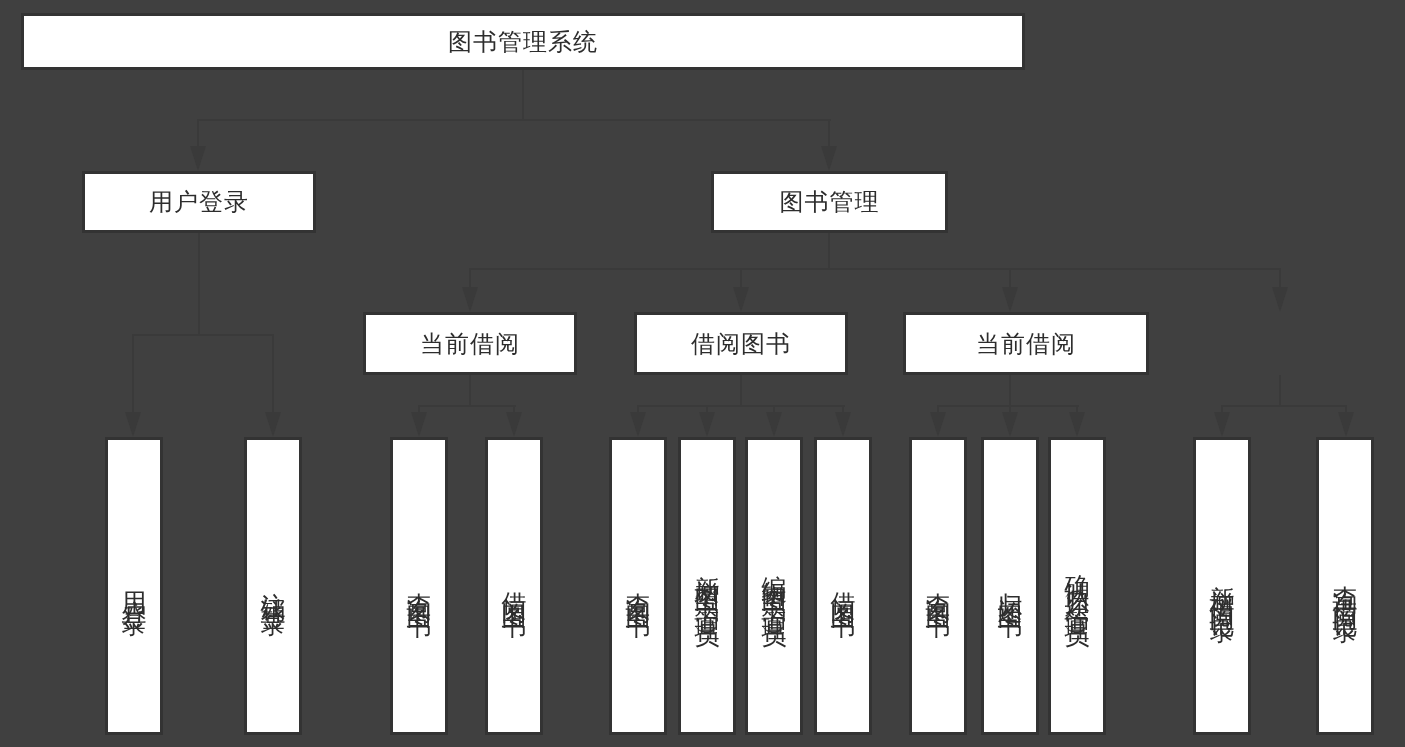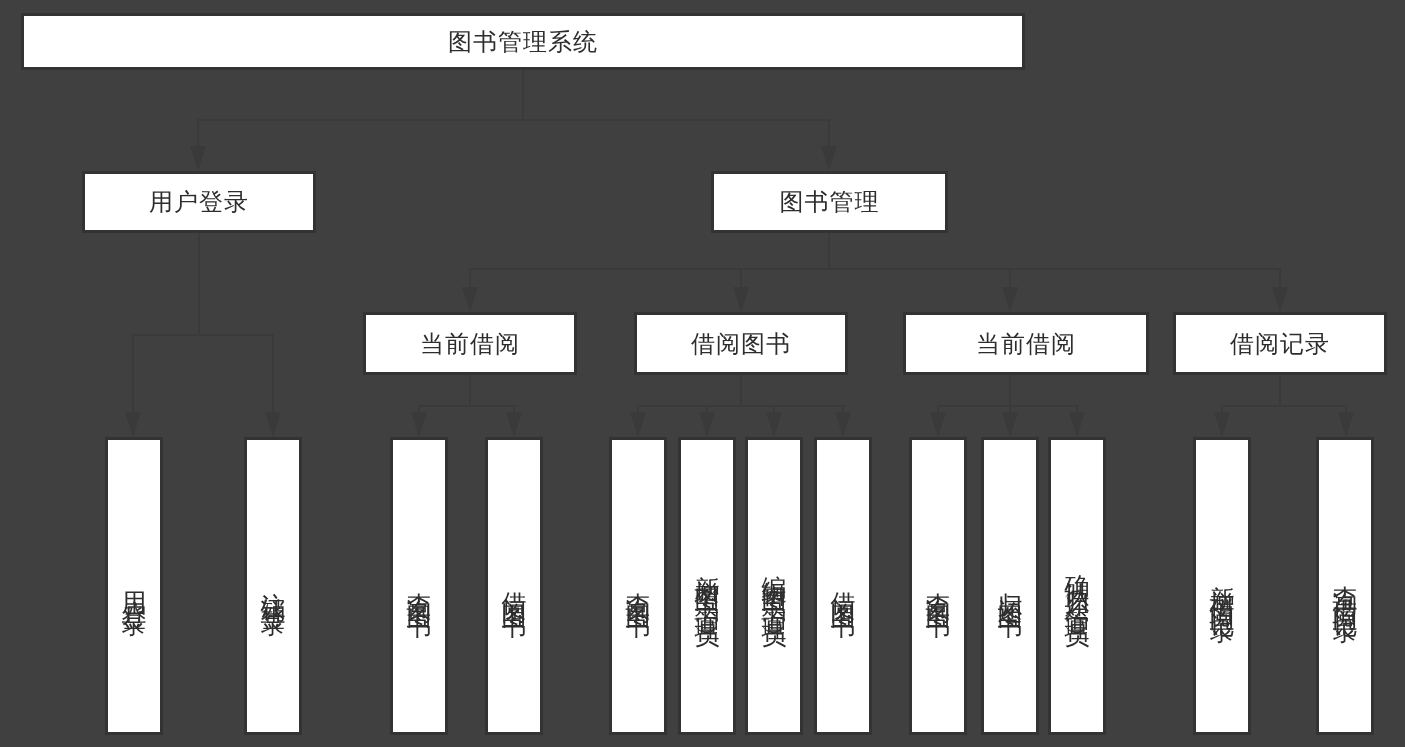--- a/index.html
+++ b/index.html
@@ -73,23 +73,20 @@
   <div class="arrow" style="left:1272px;top:287px;"></div>
 
   <div class="node hnode" style="left:363px;top:312px;width:214px;height:63px;">
     <span>当前借阅</span>
   </div>
   <div class="node hnode" style="left:634px;top:312px;width:214px;height:63px;">
     <span>借阅图书</span>
   </div>
   <div class="node hnode" style="left:903px;top:312px;width:246px;height:63px;">
     <span>当前借阅</span>
-  </div>
-  <div class="node hnode" style="left:1173px;top:312px;width:214px;height:63px;">
-    <span>借阅记录</span>
   </div>
 
   <div class="vline" style="left:469px;top:375px;height:31px;"></div>
   <div class="hline" style="left:418px;top:405px;width:98px;"></div>
   <div class="vline" style="left:418px;top:405px;height:9px;"></div>
   <div class="vline" style="left:513px;top:405px;height:9px;"></div>
   <div class="arrow" style="left:411px;top:412px;"></div>
   <div class="arrow" style="left:506px;top:412px;"></div>
 
   <div class="vline" style="left:740px;top:375px;height:31px;"></div>

